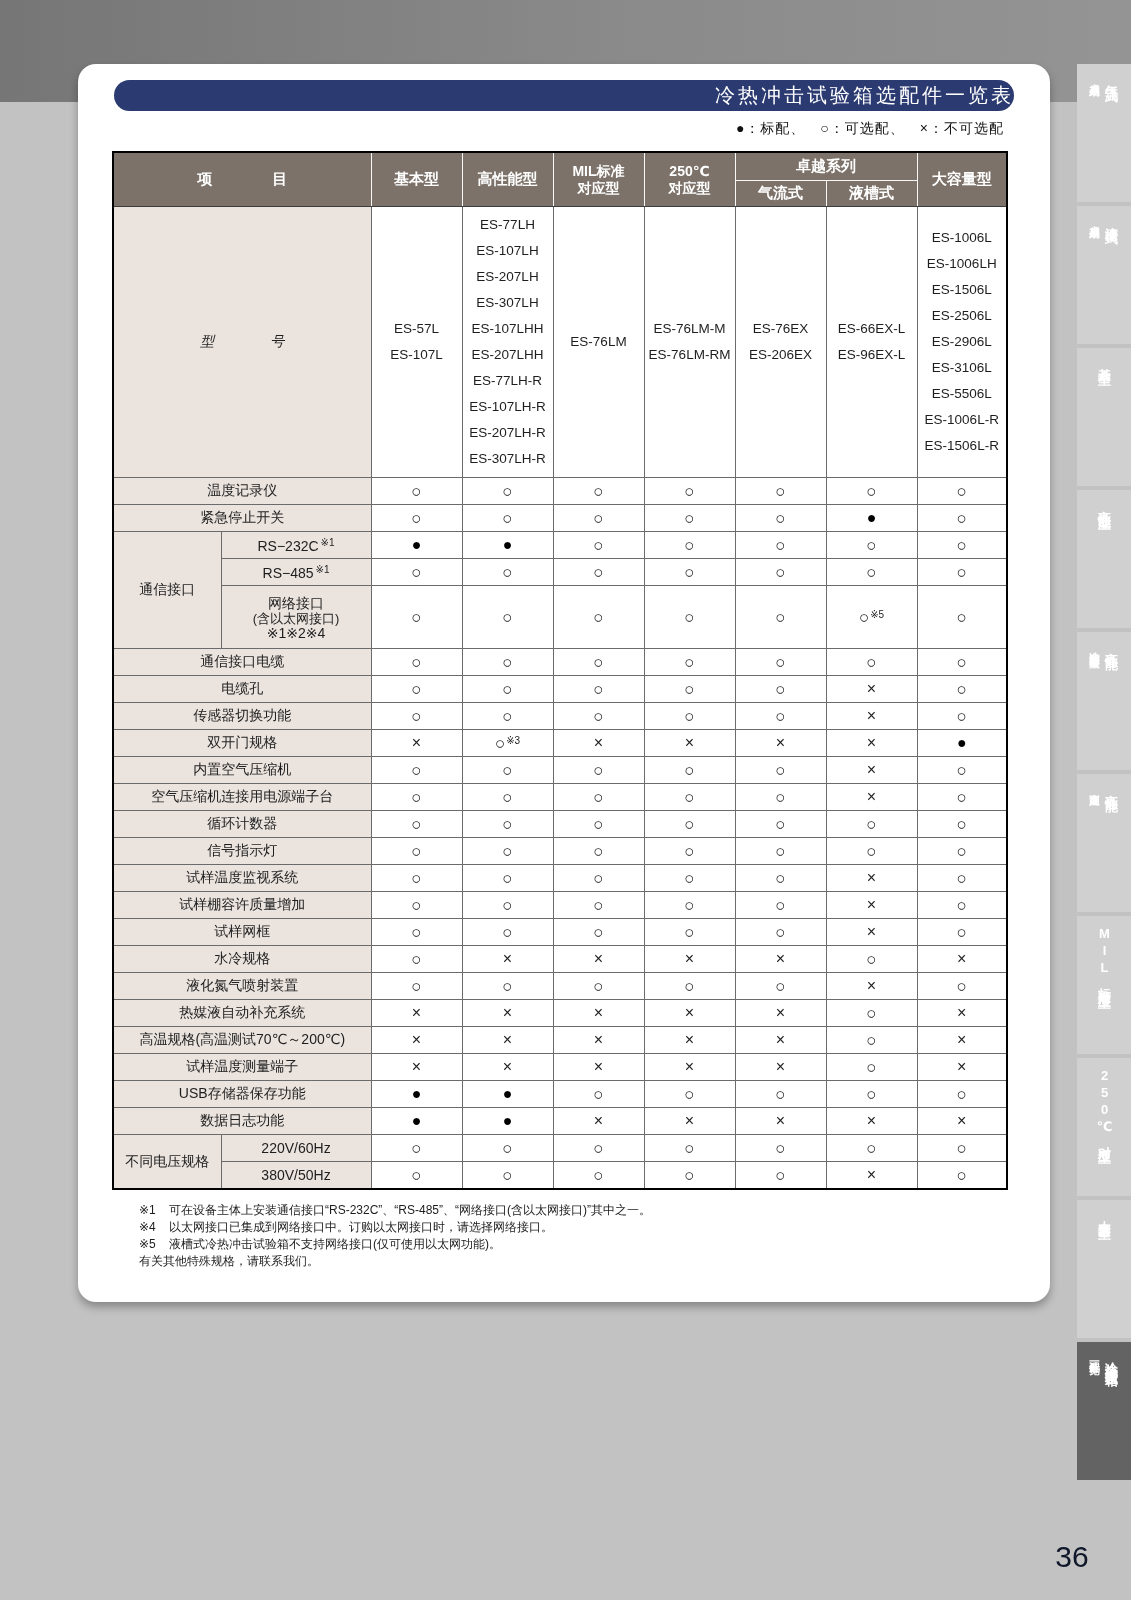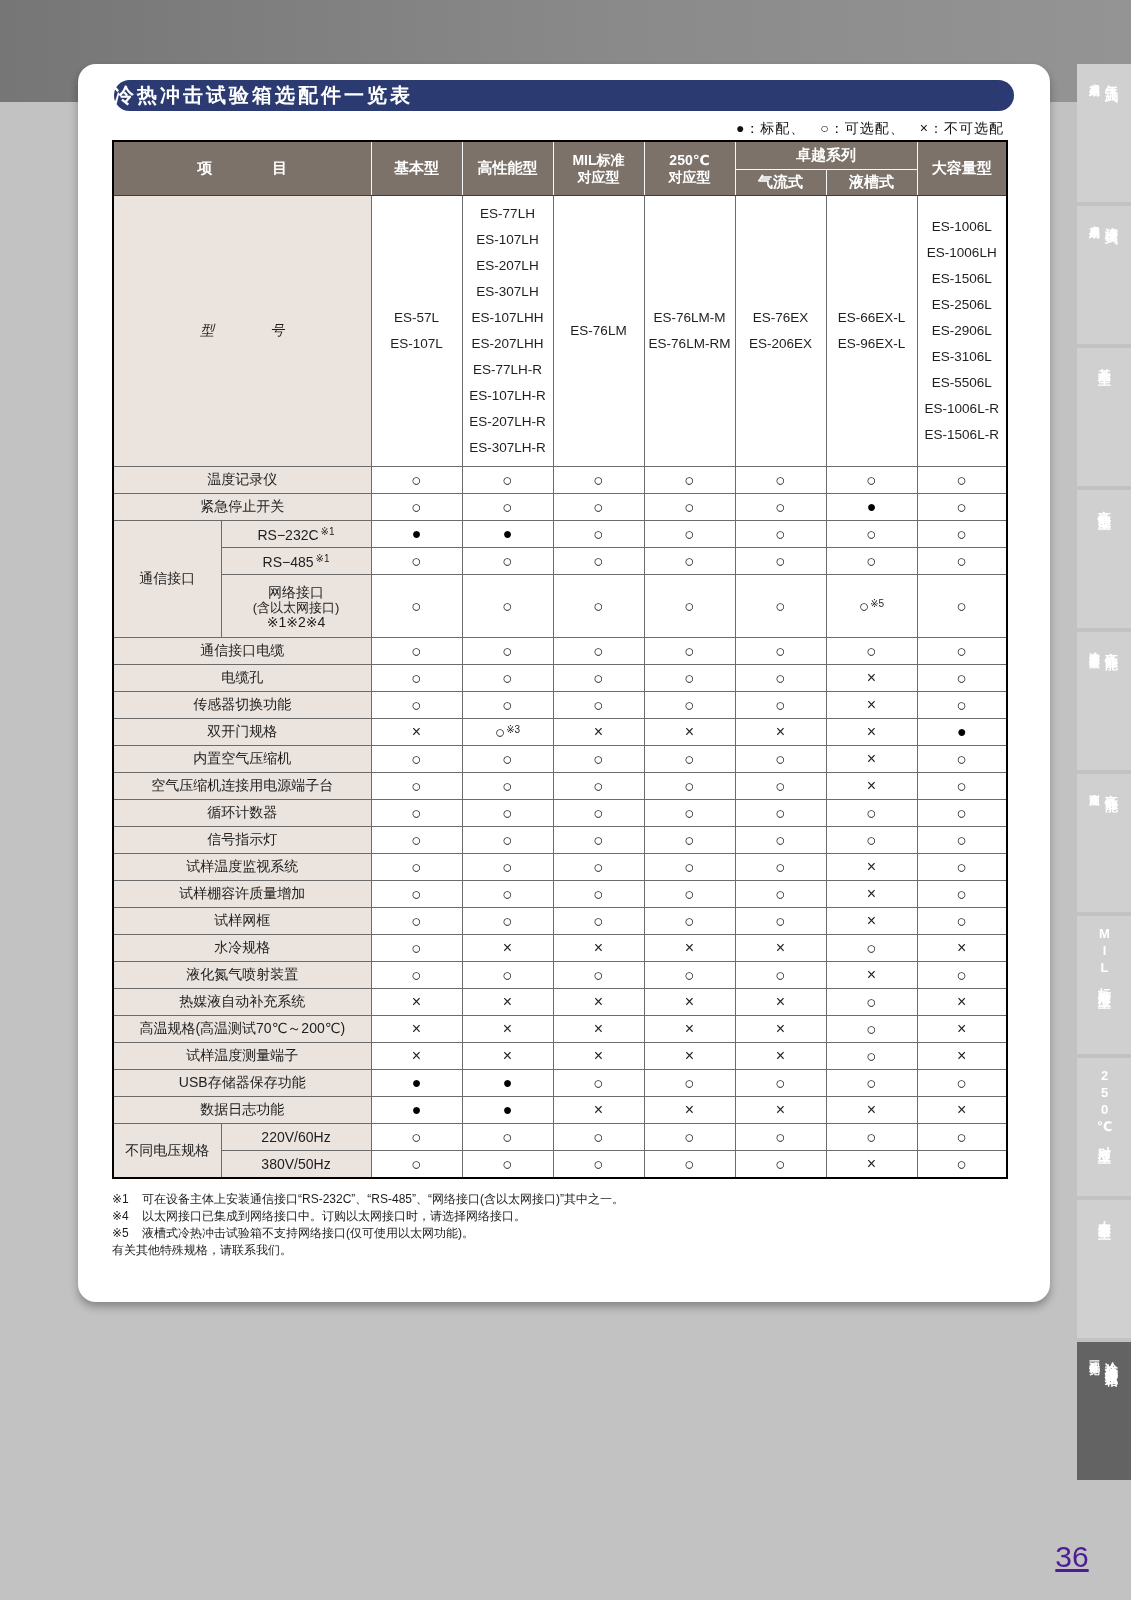--- a/index.html
+++ b/index.html
@@ -13,25 +13,25 @@
     position:absolute;left:0;top:0;width:1131px;height:102px;
     background:linear-gradient(90deg,#767676 0%,#8a8a8a 55%,#949494 100%);
   }
   .card{
     position:absolute;left:78px;top:64px;width:972px;height:1238px;
     background:#ffffff;border-radius:18px;
     box-shadow:0 5px 9px rgba(0,0,0,.30);
   }
   .title-bar{
     margin:16px auto 0 auto;width:900px;height:31px;border-radius:16px;
-    background:#2b3a71;color:#fff;text-align:left;line-height:31px;
-    font-size:20px;font-weight:bold;letter-spacing:3px;
+    background:#2b3a71;color:#fff;text-align:right;line-height:31px;
+    font-size:20px;font-weight:normal;letter-spacing:3px;
   }
   .legend{
-    text-align:right;margin:9px 46px 2px 0;font-size:14px;color:#111;letter-spacing:1px;
+    text-align:right;margin:9px 46px 13px 0;font-size:14px;color:#111;letter-spacing:1px;
   }
   .table-wrap{margin-left:34px;}
   table.opt{
     border-collapse:collapse;table-layout:fixed;width:894px;
     border:2px solid #000000;
   }
   table.opt th{
     background:#7c7269;color:#fff;font-weight:600;font-size:15px;
     border:1px solid #f7f7f7;padding:0;text-align:center;
   }
@@ -52,39 +52,39 @@
   .supmark{font-size:10px;vertical-align:5px;margin-left:2px;}
   .sub-line1{line-height:16px;}
   .sub-line2{line-height:16px;font-size:13px;}
   .sub-line3{line-height:12px;font-size:14px;}
   .sym{display:inline-block;line-height:1;}
   .sym-o{font-size:17px;color:#222;}
   .sym-dot{font-size:16px;color:#000;}
   .sym-x{font-size:16px;color:#222;}
   .cell-note{font-size:10px;vertical-align:5px;margin-left:1px;}
   .footnotes{margin:12px 0 0 34px;font-size:12px;color:#1c1c1c;line-height:17px;}
-  .footnote{white-space:nowrap;}
+  .footnote{white-space:nowrap;margin-left:27px;}
   .fn-mark{display:inline-block;width:30px;}
   .sidebar{
     position:absolute;left:1077px;top:64px;width:54px;
     display:flex;flex-direction:column;gap:4px;
   }
   .tab{
     height:138px;background:#d0d0d0;color:#fff;
     display:flex;justify-content:center;align-items:flex-start;
     padding-top:10px;box-sizing:border-box;cursor:default;
   }
   .tab.active{background:#636363;}
   .vtext{writing-mode:vertical-rl;text-orientation:upright;display:block;}
   .vtext span{display:block;}
   .tab-primary{font-size:13px;letter-spacing:2px;font-weight:bold;}
   .tab-secondary{font-size:10.5px;letter-spacing:1px;font-weight:bold;margin-top:1px;}
   .page-number{
     position:absolute;left:1040px;top:1540px;width:64px;text-align:center;
-    font-size:30px;color:#4c1d95;text-decoration:underline;
+    font-size:30px;color:#0f172a;
   }
 </style>
 </head>
 <body>
 
 <div class="top-band"></div>
 
 <div class="card">
   <div class="title-bar">冷热冲击试验箱选配件一览表</div>
   <div class="legend">●：标配、　○：可选配、　×：不可选配</div>

